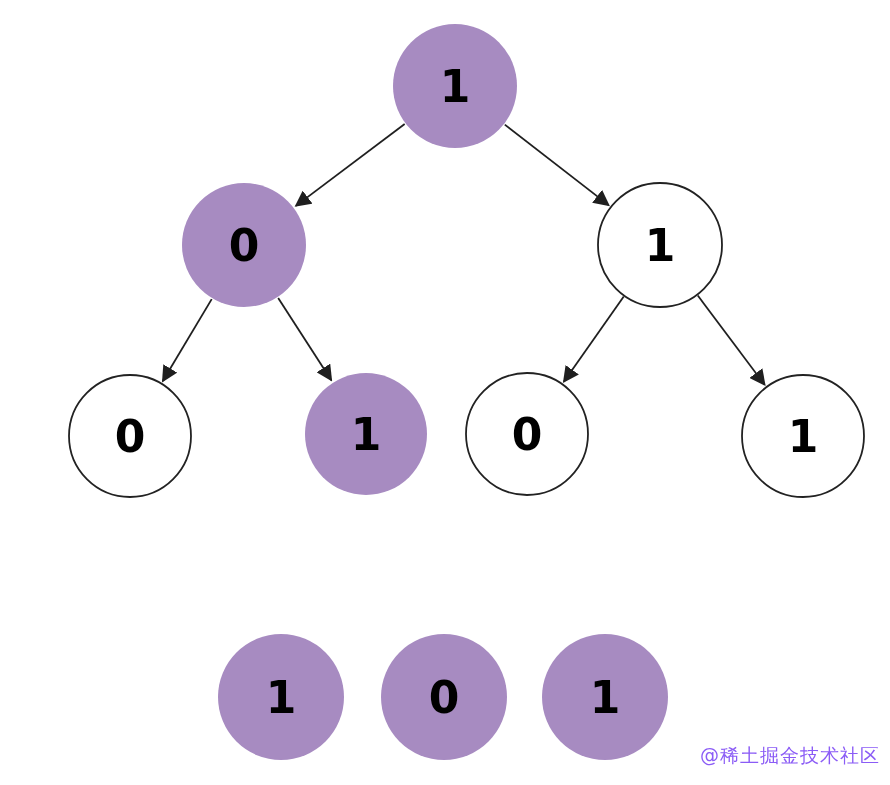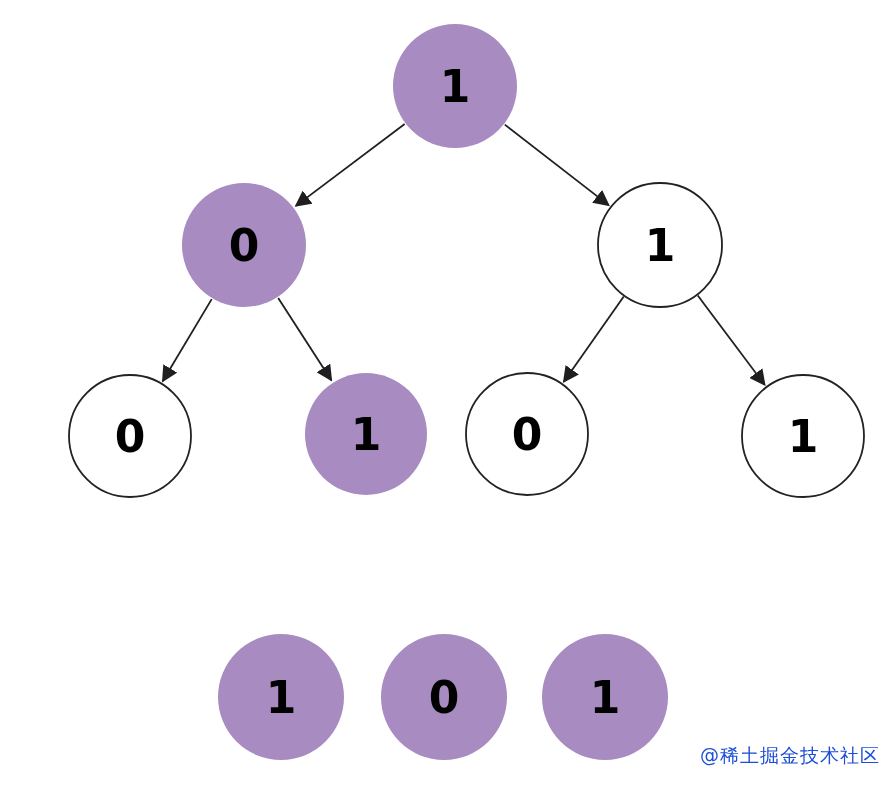--- a/index.html
+++ b/index.html
@@ -30,21 +30,21 @@
     font-size: 44px;
     font-weight: bold;
     fill: #000000;
     text-anchor: middle;
   }
   .watermark {
     position: absolute;
     right: 10px;
     bottom: 16px;
     font-size: 19px;
-    color: #1d4ed8;
+    color: #8b5cf6;
     letter-spacing: 1px;
     user-select: none;
     margin-left: 7px;
   }
 </style>
 </head>
 <body>
 
 <div class="stage">
   <svg class="diagram" width="890" height="785" viewBox="0 0 890 785">

